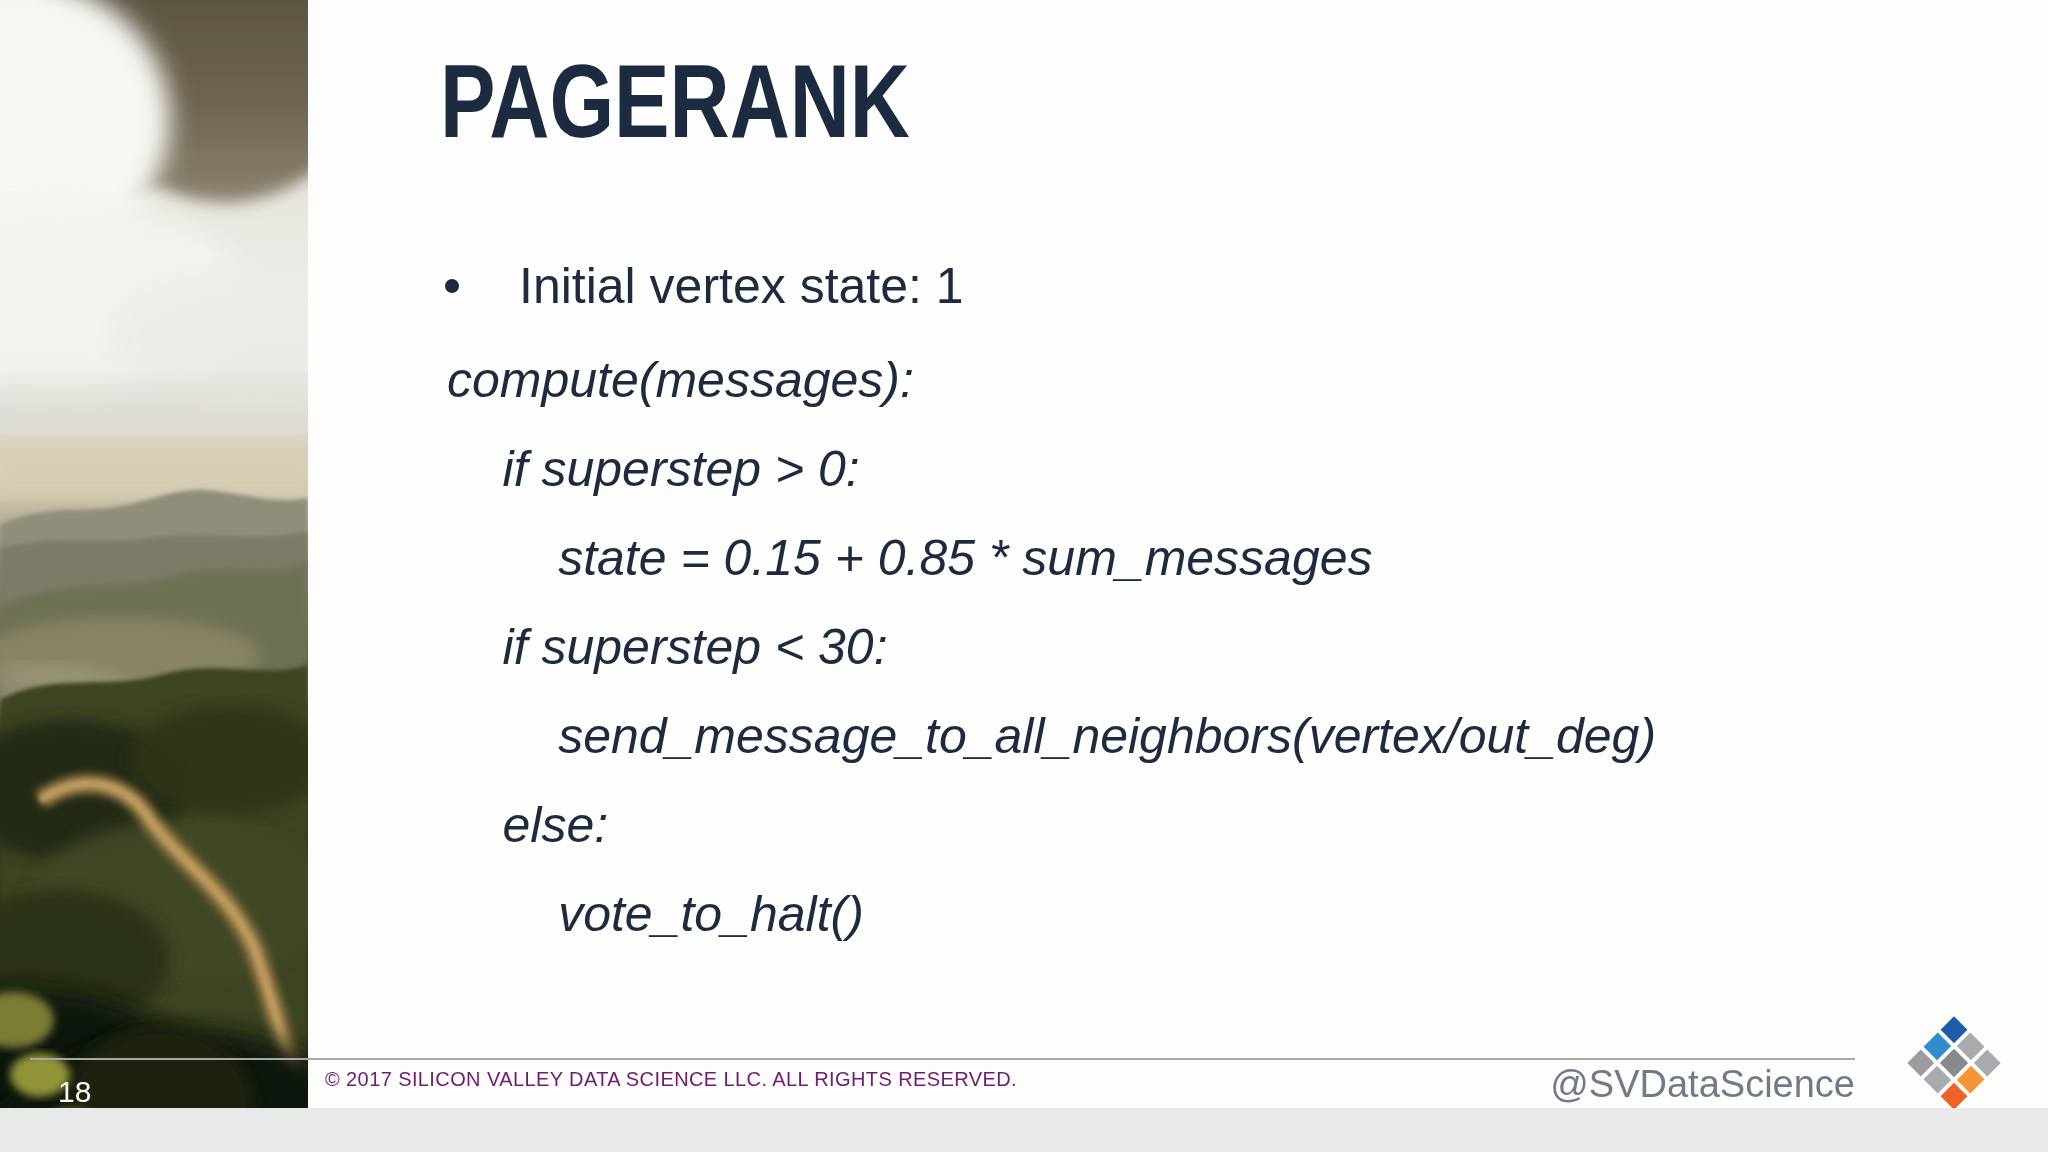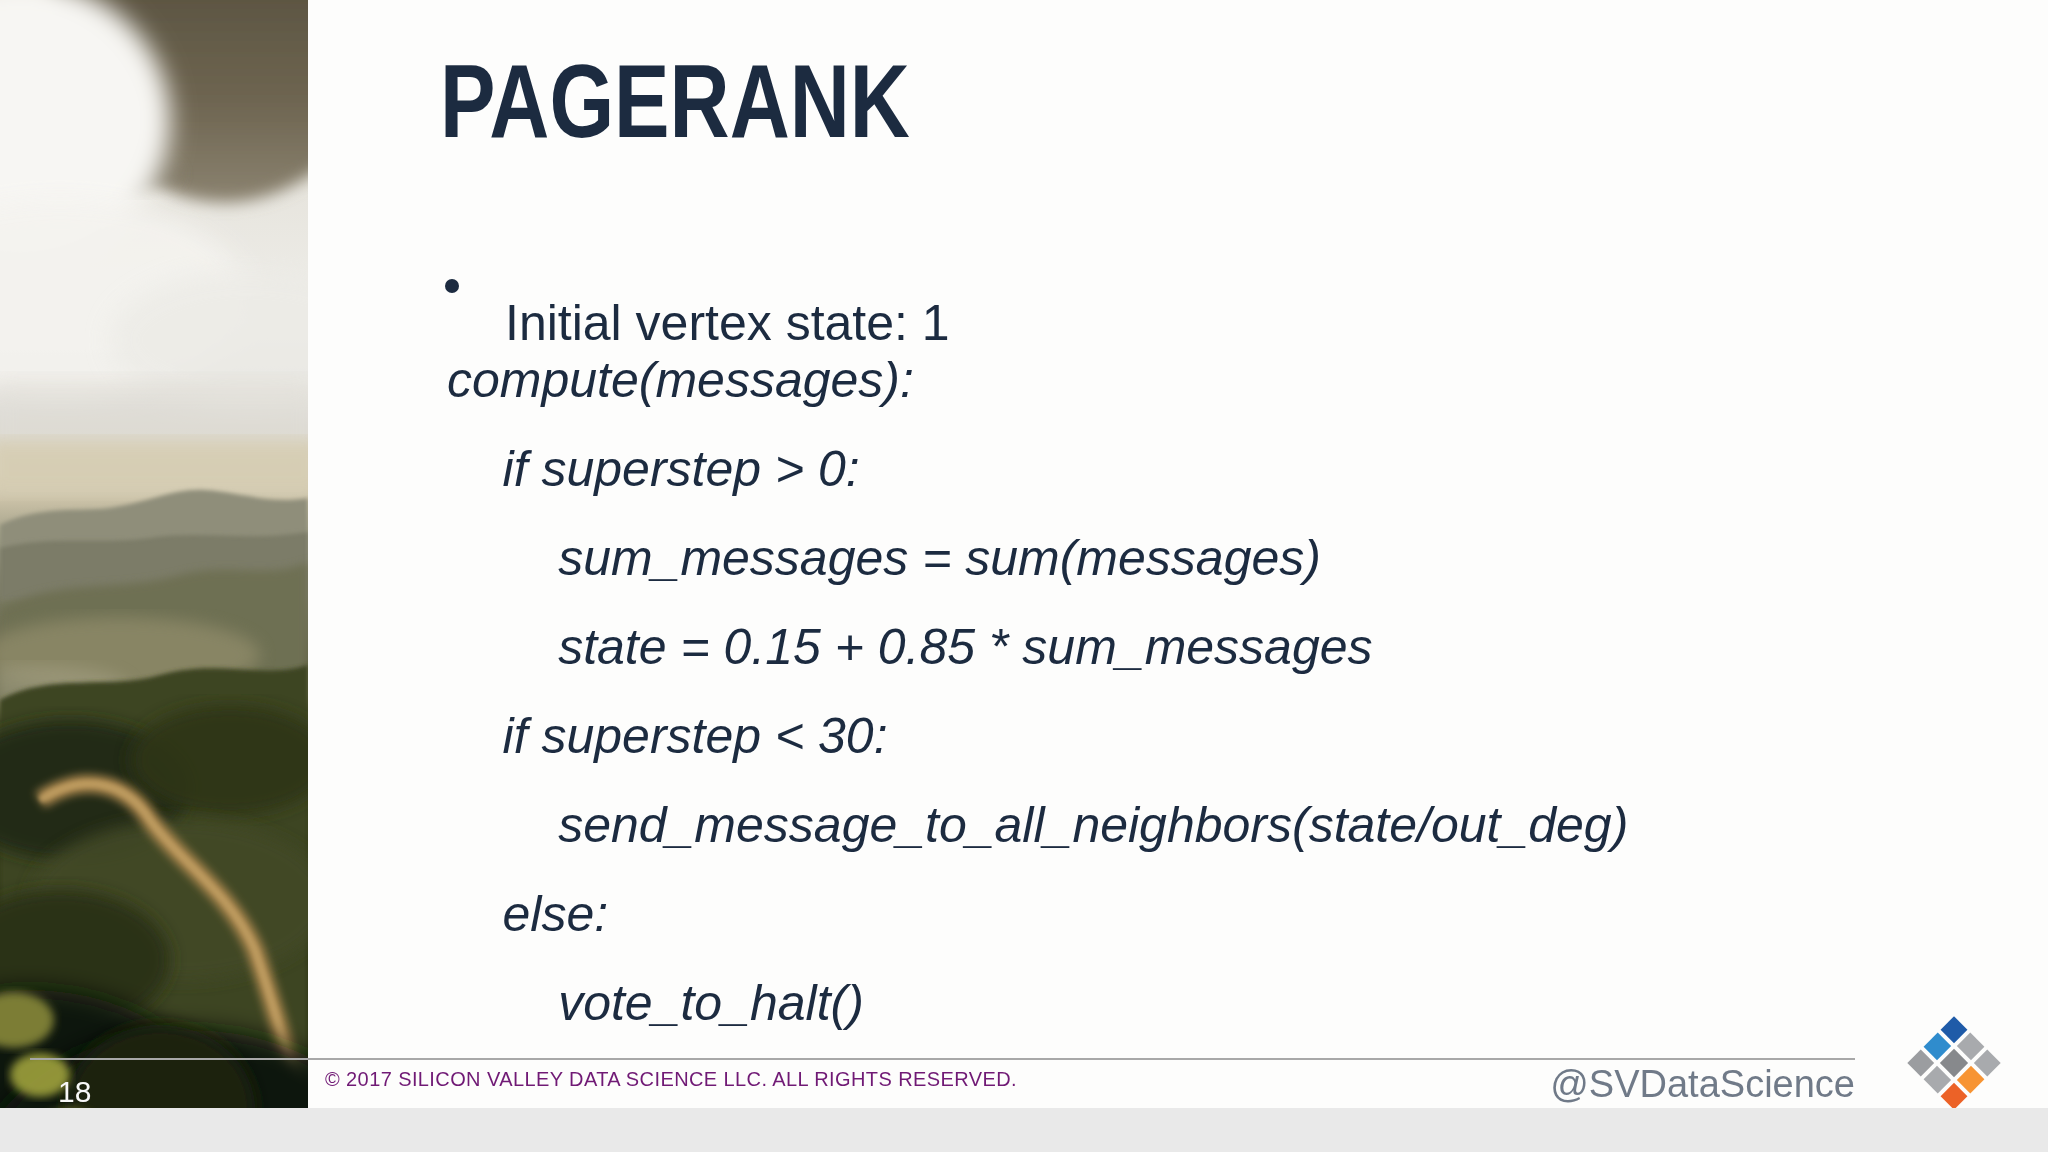--- a/index.html
+++ b/index.html
@@ -11,21 +11,21 @@
   .photo{position:absolute;left:0;top:0;width:308px;height:1152px;overflow:hidden;}
   .photo svg{display:block;}
   
   .title{
     position:absolute;left:440px;top:46px;
     font-size:104px;font-weight:700;line-height:110px;
     color:#1c2b40;letter-spacing:0;
     transform:scaleX(.8);transform-origin:left top;white-space:nowrap;
   }
   
-  .bullet-row{position:absolute;left:445px;top:256px;display:flex;align-items:flex-start;flex-direction:column;}
+  .bullet-row{position:absolute;left:445px;top:256px;display:flex;align-items:flex-start;}
   .bullet-dot{width:14px;height:14px;border-radius:50%;background:#1c2b40;margin:23px 0 0 0;flex:0 0 auto;}
   .bullet-text{margin-left:60px;font-size:50px;line-height:60px;color:#1c2b40;white-space:nowrap;}
   
   .code{
     position:absolute;left:447px;top:336px;width:1601px;
     font-family:Liberation Sans, sans-serif;font-style:italic;
     font-size:50px;line-height:89px;color:#1c2b40;
   }
   .code-line{white-space:pre;}
   
@@ -129,24 +129,23 @@
   <div class="title">PAGERANK</div>
 
   <div class="bullet-row">
     <div class="bullet-dot"></div>
     <div class="bullet-text">Initial vertex state: 1</div>
   </div>
 
   <div class="code">
     <div class="code-line">compute(messages):</div>
     <div class="code-line">    if superstep &gt; 0:</div>
-    <div class="code-line">        sum_messages = sum(messages)</div>
     <div class="code-line">        state = 0.15 + 0.85 * sum_messages</div>
     <div class="code-line">    if superstep &lt; 30:</div>
-    <div class="code-line">        send_message_to_all_neighbors(state/out_deg)</div>
+    <div class="code-line">        send_message_to_all_neighbors(vertex/out_deg)</div>
     <div class="code-line">    else:</div>
     <div class="code-line">        vote_to_halt()</div>
   </div>
 
   <div class="footer-line"></div>
   <div class="page-number">18</div>
   <div class="copyright">© 2017 SILICON VALLEY DATA SCIENCE LLC. ALL RIGHTS RESERVED.</div>
   <div class="twitter">@SVDataScience</div>
 
   <div class="logo">

